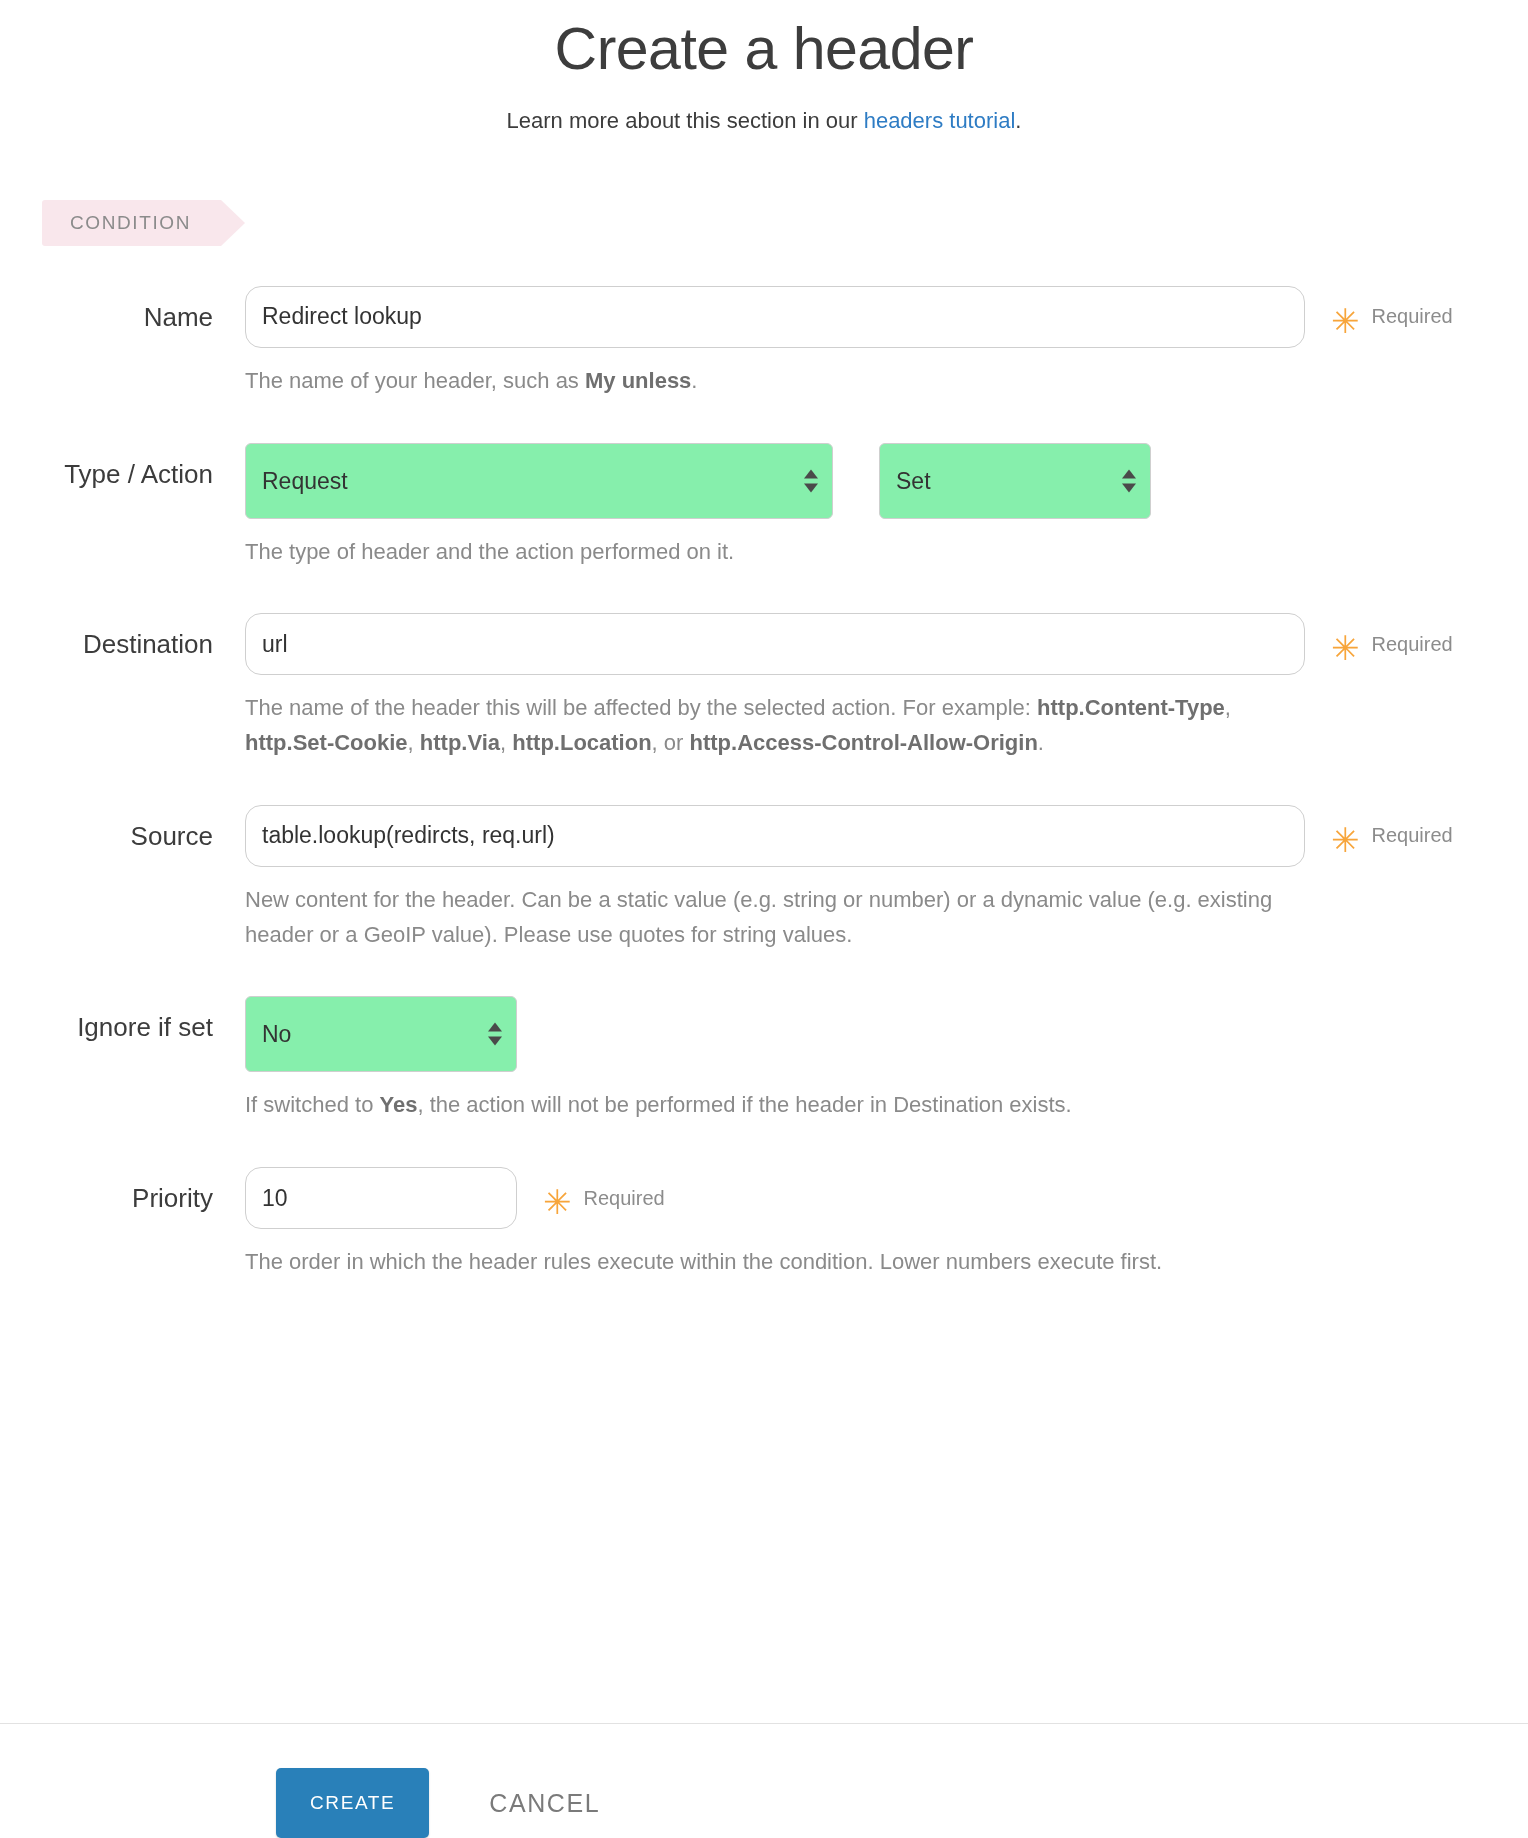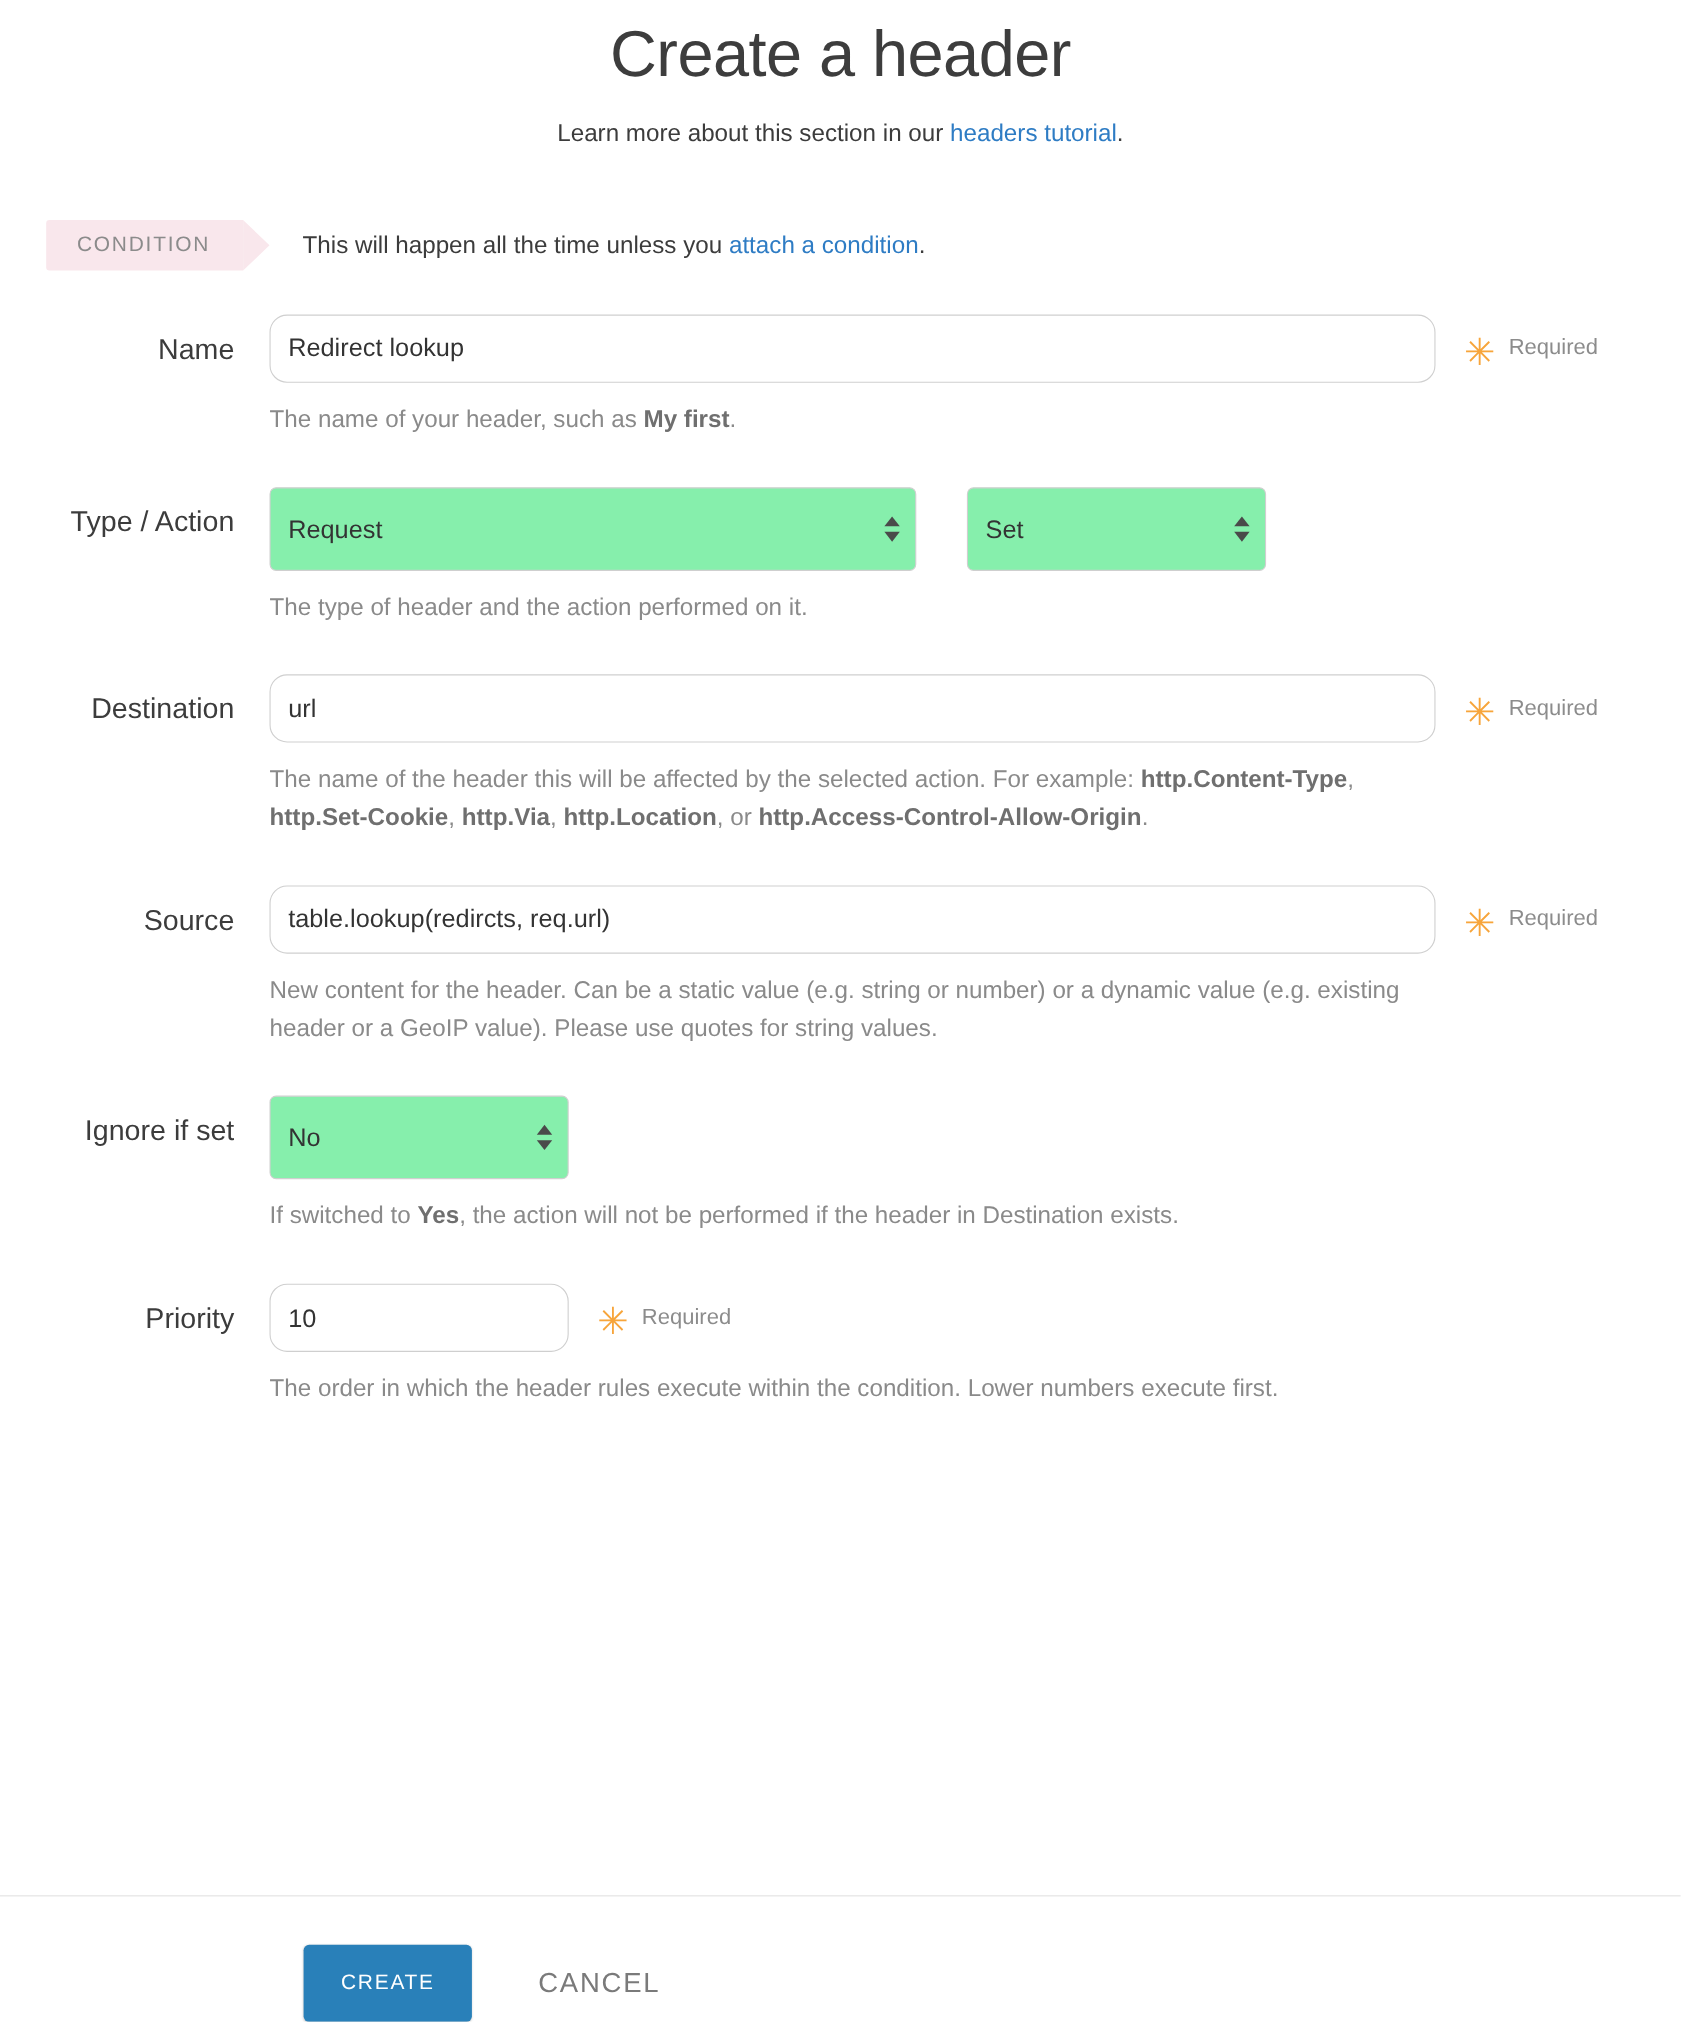--- a/index.html
+++ b/index.html
@@ -251,39 +251,36 @@
     <h1 class="title">Create a header</h1>
     <div class="subtitle">
       <span>Learn more about this section in our </span><a href="#">headers tutorial</a><span>.</span>
     </div>
   </div>
 
   <div class="condition-row">
     <div class="condition-tag">
       <span>CONDITION</span>
     </div>
-    <div class="condition-text">
-      <span>This will happen all the time unless you </span><a href="#">attach a condition</a><span>.</span>
-    </div>
   </div>
 
   <div class="form">
 
     <div class="field-row">
       <div class="field-label">Name</div>
       <div class="field-body">
         <div class="control-line">
           <input class="text-input wide" type="text" value="Redirect lookup" style="">
           <div class="required">
             <span class="req-star">✳</span>
             <span class="req-text">Required</span>
           </div>
         </div>
         <div class="help">
-          <span>The name of your header, such as </span><b>My first</b><span>.</span>
+          <span>The name of your header, such as </span><b>My unless</b><span>.</span>
         </div>
       </div>
     </div>
 
     <div class="field-row">
       <div class="field-label">Type / Action</div>
       <div class="field-body">
         <div class="control-line">
           <span class="select-wrap">
             <select class="select-input sel-type">

